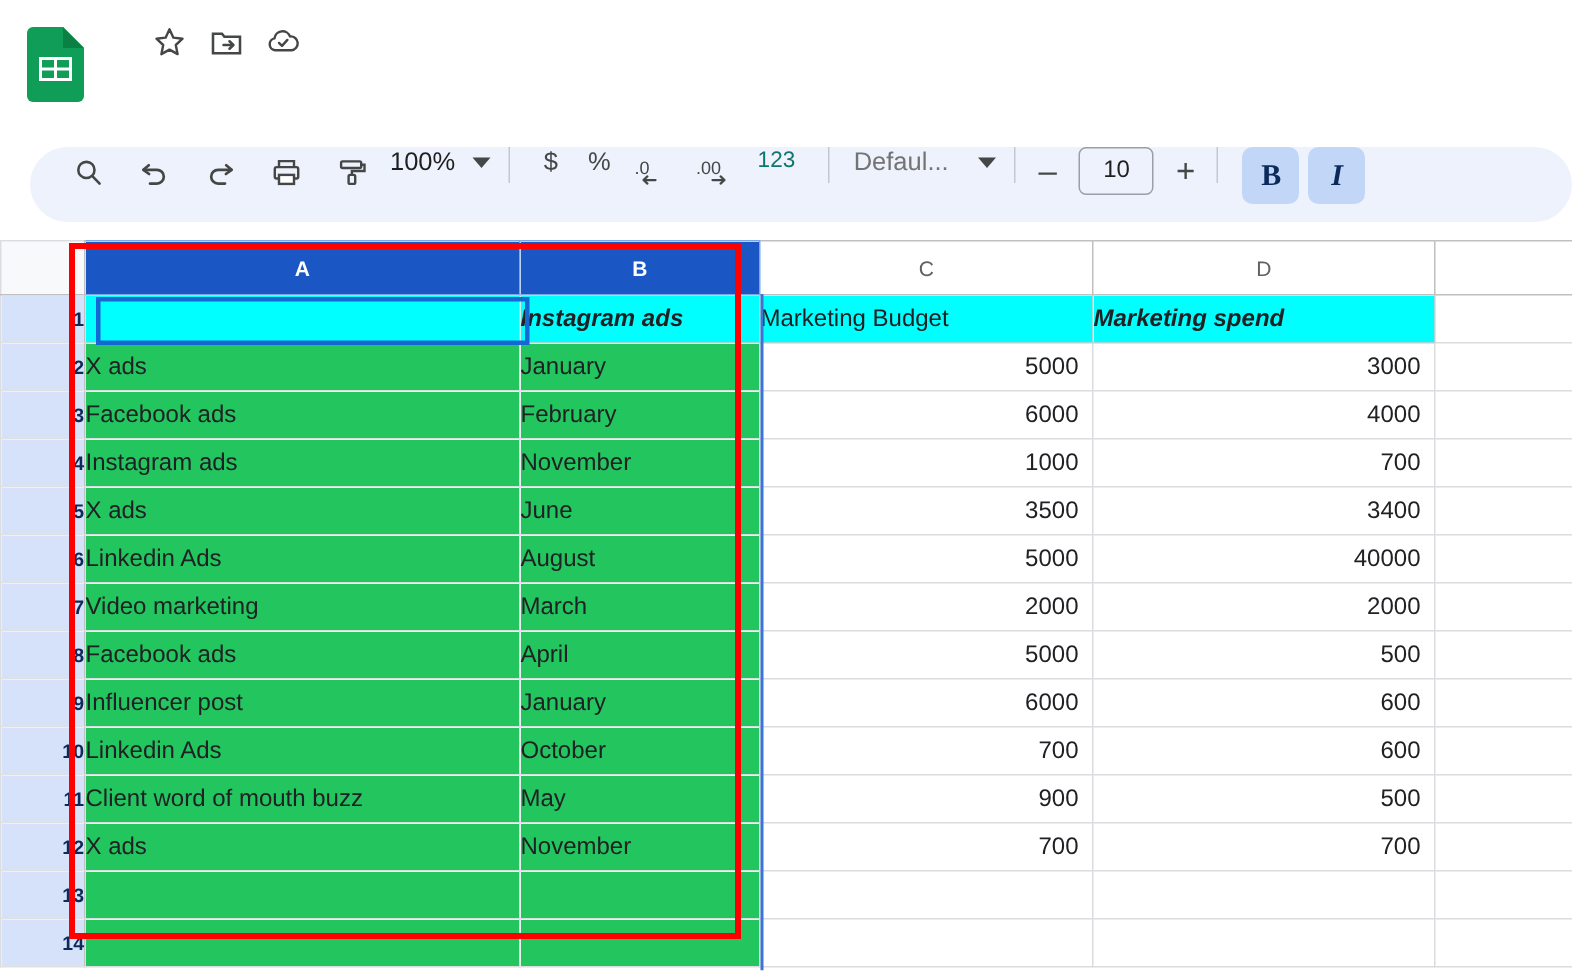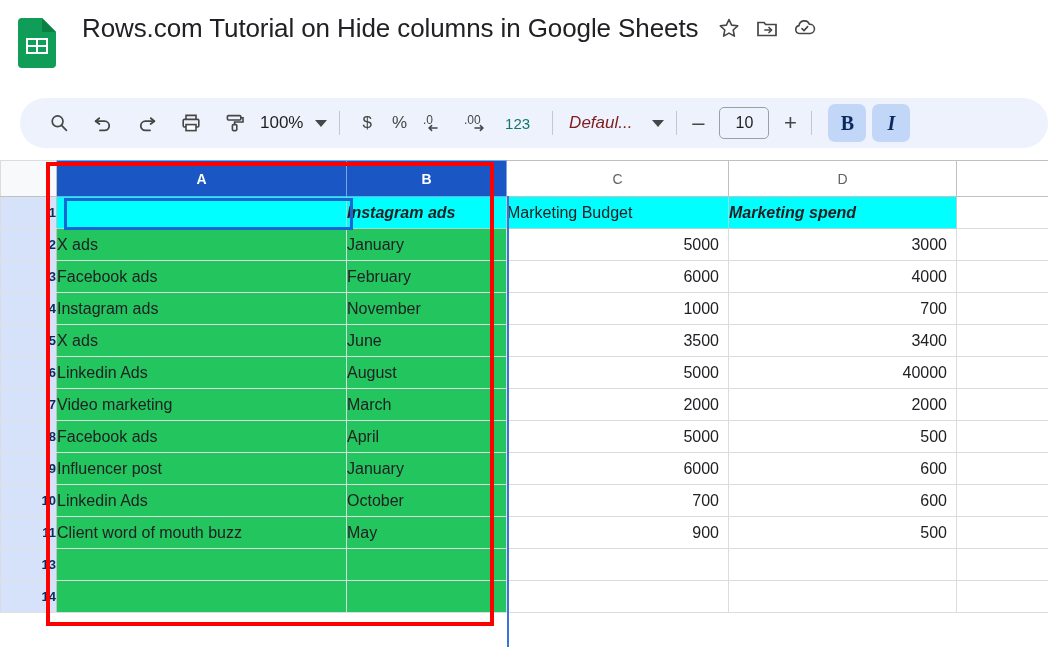--- a/index.html
+++ b/index.html
@@ -85,21 +85,21 @@
   
   .toolbar {
     position: absolute;
     left: 20px;
     top: 98px;
     width: 1028px;
     height: 50px;
     background: #edf2fc;
     border-radius: 25px;
     display: flex;
-    align-items: center;
+    align-items: flex-start;
     padding-left: 22px;
     box-sizing: border-box;
   }
   .tb-btn {
     width: 34px;
     height: 34px;
     display: flex;
     align-items: center;
     justify-content: center;
     color: #444746;
@@ -146,23 +146,22 @@
   }
   .tb-font {
     display: flex;
     align-items: center;
     gap: 20px;
     flex: none;
     padding-left: 4px;
   }
   .tb-font-name {
     font-size: 17px;
-    color: #7f1d1d;
+    color: #737373;
     white-space: nowrap;
-    font-style: italic;
   }
   .tb-size {
     display: flex;
     align-items: center;
     gap: 12px;
     flex: none;
   }
   .size-minus, .size-plus {
     font-size: 22px;
     color: #444746;
@@ -336,21 +335,20 @@
       <path d="M24 0 l14 14 h-14 z" fill="#0b8043"></path>
       <rect x="8" y="20" width="22" height="16" fill="#ffffff"></rect>
       <rect x="10" y="22" width="8" height="5" fill="#0f9d58"></rect>
       <rect x="20" y="22" width="8" height="5" fill="#0f9d58"></rect>
       <rect x="10" y="29" width="8" height="5" fill="#0f9d58"></rect>
       <rect x="20" y="29" width="8" height="5" fill="#0f9d58"></rect>
     </svg>
   </div>
 
   <div class="title-row">
-    <div class="doc-title">Rows.com Tutorial on Hide columns in Google Sheets</div>
     <div class="title-icons">
       <div class="ticon">
         <svg width="24" height="24" viewBox="0 0 24 24" fill="none" stroke="#444746" stroke-width="1.6" stroke-linejoin="round">
           <path d="M12 3.5 l2.6 5.6 6.1 .7 -4.5 4.2 1.2 6.1 -5.4 -3 -5.4 3 1.2 -6.1 -4.5 -4.2 6.1 -.7 z"></path>
         </svg>
       </div>
       <div class="ticon">
         <svg width="24" height="24" viewBox="0 0 24 24" fill="none" stroke="#444746" stroke-width="1.7">
           <path d="M3 6.5 h6 l1.6 2 h10.4 v11 h-18 z"></path>
           <path d="M10 14 h6" stroke-linecap="round"></path>
@@ -574,20 +572,28 @@
 
     <tr>
       <td class="rowhdr sel">11</td>
       <td class="cell selcol">Client word of mouth buzz</td>
       <td class="cell selcol">May</td>
       <td class="cell num">900</td>
       <td class="cell num">500</td>
       <td class="cell pad"></td>
     </tr>
 
+    <tr>
+      <td class="rowhdr sel">12</td>
+      <td class="cell selcol">X ads</td>
+      <td class="cell selcol">November</td>
+      <td class="cell num">700</td>
+      <td class="cell num">700</td>
+      <td class="cell pad"></td>
+    </tr>
 
     <tr>
       <td class="rowhdr sel">13</td>
       <td class="cell selcol"></td>
       <td class="cell selcol"></td>
       <td class="cell num"></td>
       <td class="cell num"></td>
       <td class="cell pad"></td>
     </tr>
 

